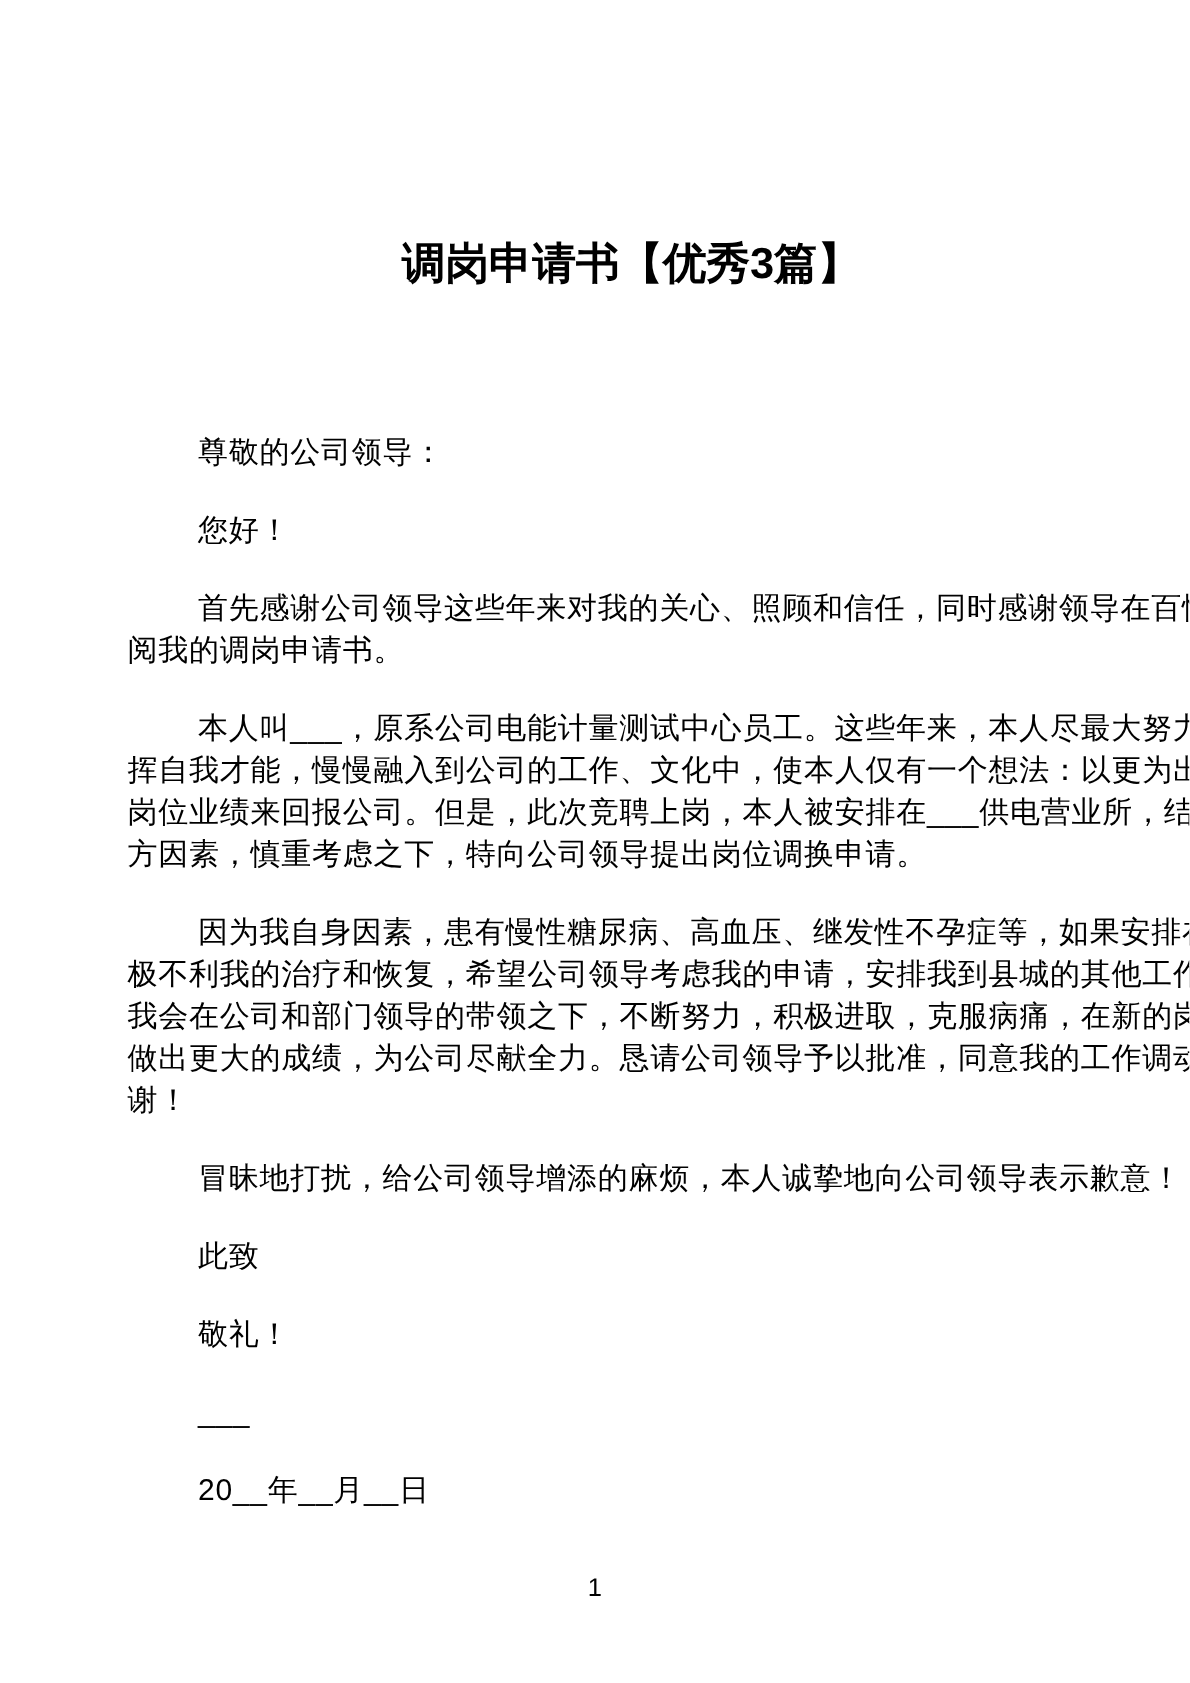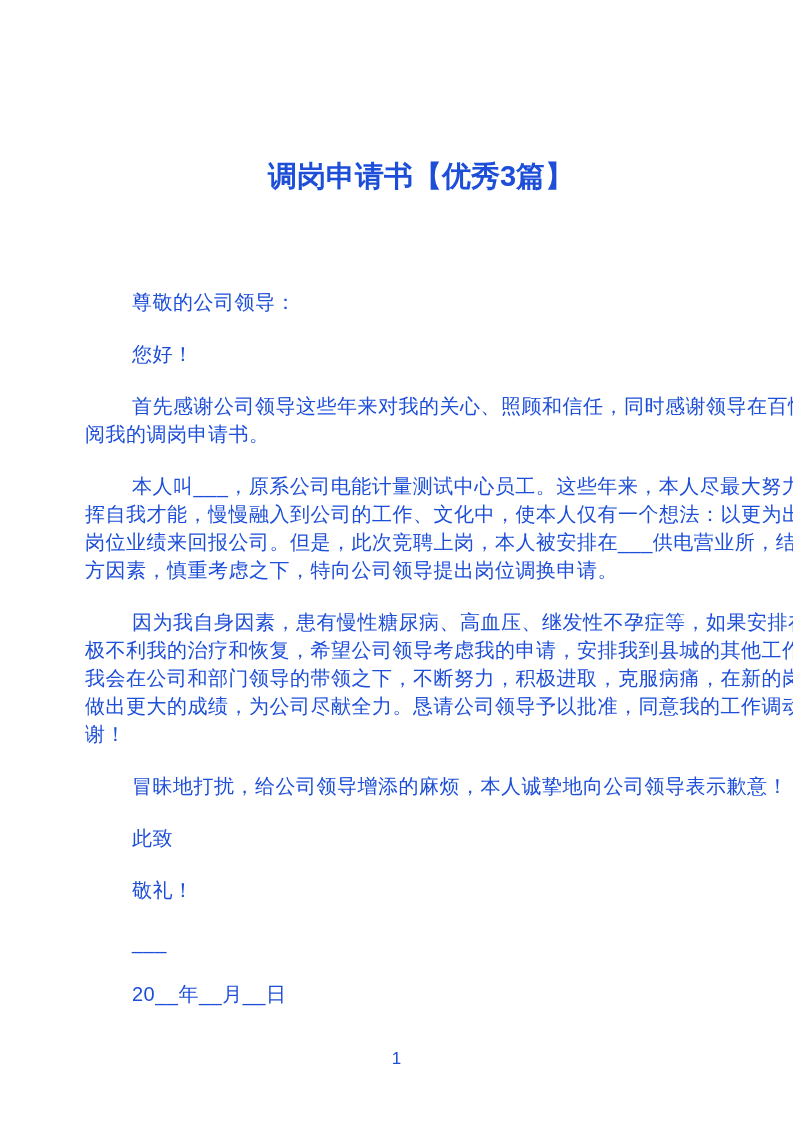--- a/index.html
+++ b/index.html
@@ -7,21 +7,21 @@
     padding: 0;
     background: #ffffff;
   }
   .page {
     position: relative;
     width: 793px;
     height: 1122px;
     background: #ffffff;
     overflow: hidden;
     font-family: "Liberation Sans", sans-serif;
-    color: #1d4ed8;
+    color: #000000;
   }
   .doc-title {
     position: absolute;
     top: 138px;
     left: 85px;
     width: 672px;
     text-align: center;
     font-size: 29px;
     font-weight: bold;
     line-height: 38px;

